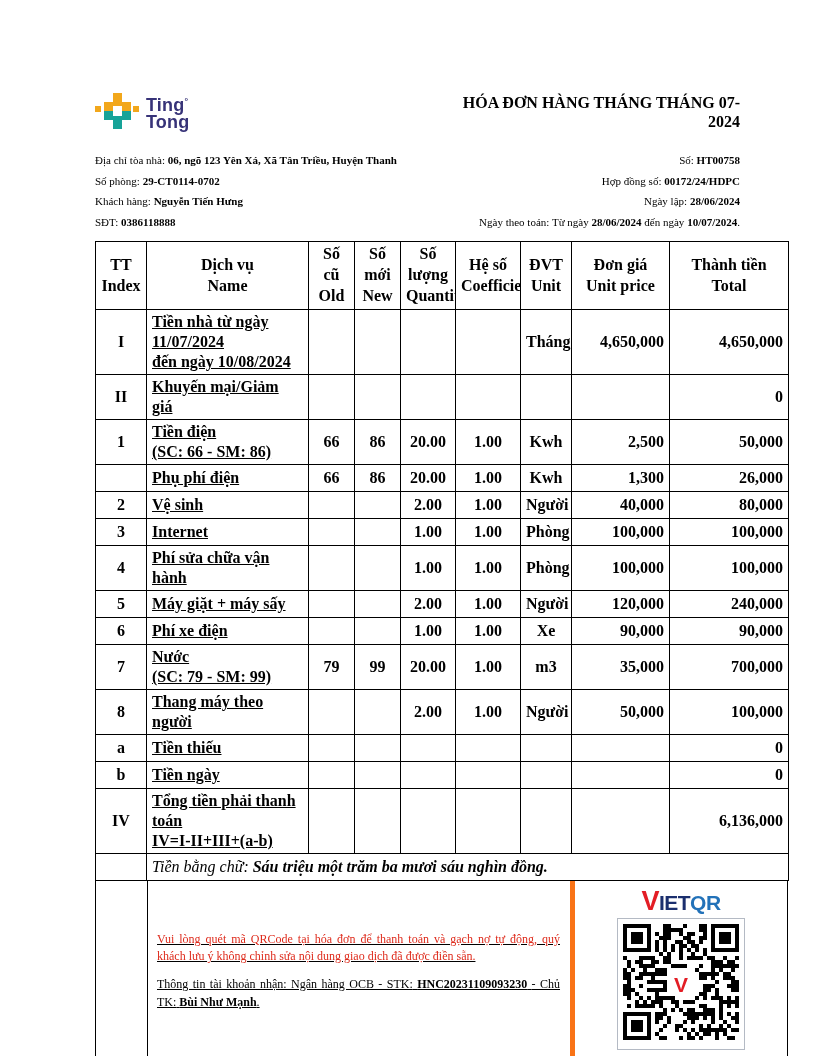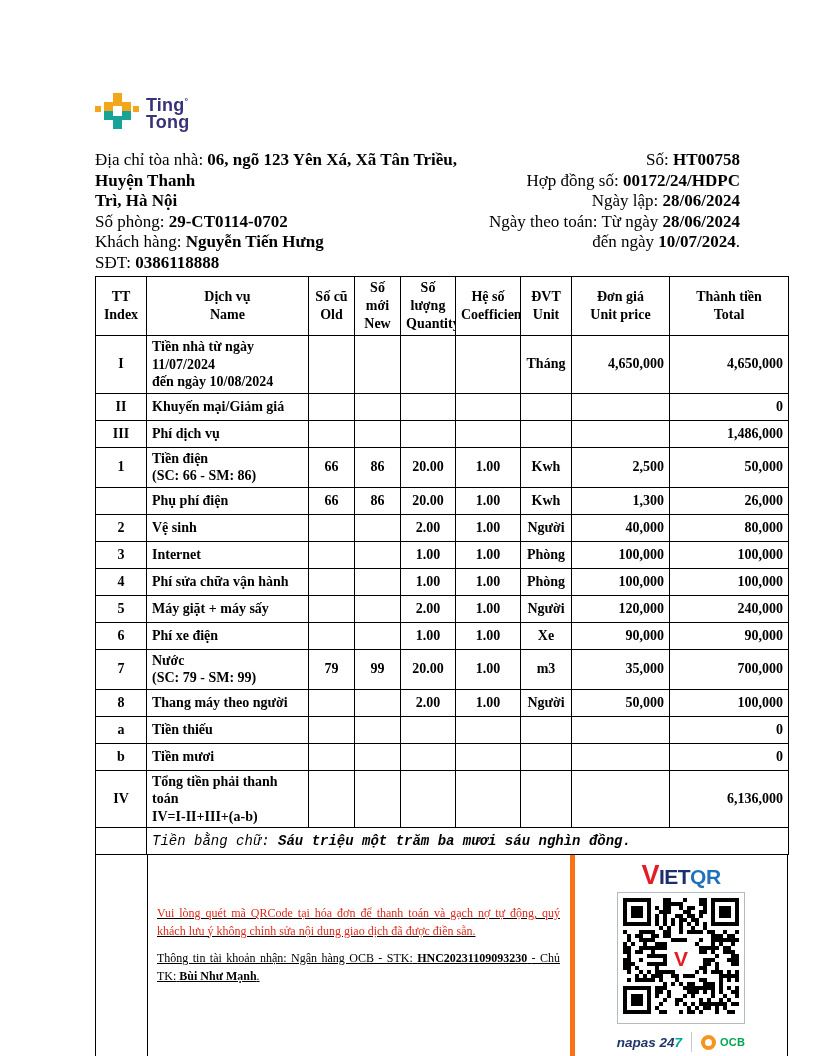--- a/index.html
+++ b/index.html
@@ -9,38 +9,38 @@
 
   
   .header{display:flex;justify-content:space-between;align-items:flex-start;}
   .logo{display:flex;gap:7px;align-items:flex-start;}
   .logo-text{font-family:"Liberation Sans",sans-serif;font-weight:bold;color:#373378;
              font-size:18px;line-height:0.95;letter-spacing:0.2px;margin-top:4px;}
   .logo-text .reg{font-size:9px;vertical-align:super;}
   .title{width:340px;text-align:right;padding-right:48px;font-weight:bold;font-size:16px;line-height:1.2;}
 
   
-  .info{display:flex;justify-content:space-between;margin-top:13px;font-size:17px;}
+  .info{display:flex;justify-content:space-between;margin-top:13px;font-size:11px;}
   .info-left{width:372px;}
   .info-right{flex:1;text-align:right;padding-right:48px;}
   .iline{line-height:20.6px;}
   .iline b{font-weight:bold;}
 
   
-  table.inv{width:693px;margin-top:2px;border-collapse:collapse;table-layout:fixed;
-            font-size:14px;font-weight:bold;}
+  table.inv{width:693px;margin-top:9px;border-collapse:collapse;table-layout:fixed;
+            font-size:16px;font-weight:bold;}
   table.inv th,table.inv td{border:1px solid #000;padding:2px 5px;vertical-align:middle;
             overflow:hidden;}
   table.inv th{height:34px;text-align:center;line-height:1.3;font-weight:bold;}
   table.inv td{height:22px;}
   td.c-tt{text-align:center;}
-  td.c-name{text-align:left;padding-left:7px;line-height:1.25;}
+  td.c-name{text-align:left;padding-left:7px;line-height:1.25;text-decoration:underline;}
   td.c-mid{text-align:center;}
   td.c-num{text-align:right;padding-right:6px;}
-  tr.words-row td{height:22px;font-weight:normal;font-family:Liberation Mono, monospace;}
+  tr.words-row td{height:22px;font-weight:normal;}
   tr.words-row i b{font-weight:bold;}
 
   
   .bottom{box-sizing:border-box;width:693px;height:202px;display:flex;
           border:1px solid #000;border-top:0;}
   .b-left{box-sizing:border-box;width:52px;border-right:1px solid #000;}
   .b-text{box-sizing:border-box;width:427px;border-right:5px solid #f97316;
           padding:50px 10px 0 9px;font-size:12px;text-decoration:underline;}
   .red-note{margin:0;color:#de2a1b;text-align:justify;line-height:1.45;}
   .account{margin:9px 0 0 0;text-align:justify;line-height:1.5;}
@@ -83,26 +83,29 @@
           <rect x="9" y="18" width="9" height="9" fill="#17A398"></rect>
           <rect x="27" y="18" width="9" height="9" fill="#17A398"></rect>
           <rect x="18" y="23" width="9" height="4" fill="#17A398"></rect>
           <rect x="18" y="27" width="9" height="9" fill="#17A398"></rect>
         </svg>
         <div class="logo-text">
           <div><span>Ting</span><span class="reg">°</span></div>
           <div>Tong</div>
         </div>
       </div>
+      <div class="title">
+        <div>HÓA ĐƠN HÀNG THÁNG THÁNG 07-</div>
+        <div>2024</div>
+      </div>
     </div>
 
     <div class="info">
       <div class="info-left">
         <div class="iline"><span>Địa chỉ tòa nhà:</span> <b>06, ngõ 123 Yên Xá, Xã Tân Triều, Huyện Thanh</b></div>
-        <div class="iline"><b>Trì, Hà Nội</b></div>
         <div class="iline"><span>Số phòng:</span> <b>29-CT0114-0702</b></div>
         <div class="iline"><span>Khách hàng:</span> <b>Nguyễn Tiến Hưng</b></div>
         <div class="iline"><span>SĐT:</span> <b>0386118888</b></div>
       </div>
       <div class="info-right">
         <div class="iline"><span>Số:</span> <b>HT00758</b></div>
         <div class="iline"><span>Hợp đồng số:</span> <b>00172/24/HDPC</b></div>
         <div class="iline"><span>Ngày lập:</span> <b>28/06/2024</b></div>
         <div class="iline"><span>Ngày theo toán: Từ ngày</span> <b>28/06/2024</b> <span>đến ngày</span> <b>10/07/2024</b><span>.</span></div>
       </div>
@@ -182,33 +185,20 @@
             </td>
             <td class="c-mid"></td>
             <td class="c-mid"></td>
             <td class="c-mid"></td>
             <td class="c-mid"></td>
             <td class="c-mid"></td>
             <td class="c-num"></td>
             <td class="c-num">0</td>
           </tr>
           <tr>
-            <td class="c-tt">III</td>
-            <td class="c-name">
-              <div>Phí dịch vụ</div>
-            </td>
-            <td class="c-mid"></td>
-            <td class="c-mid"></td>
-            <td class="c-mid"></td>
-            <td class="c-mid"></td>
-            <td class="c-mid"></td>
-            <td class="c-num"></td>
-            <td class="c-num">1,486,000</td>
-          </tr>
-          <tr>
             <td class="c-tt">1</td>
             <td class="c-name">
               <div>Tiền điện</div>
               <div>(SC: 66 - SM: 86)</div>
             </td>
             <td class="c-mid">66</td>
             <td class="c-mid">86</td>
             <td class="c-mid">20.00</td>
             <td class="c-mid">1.00</td>
             <td class="c-mid">Kwh</td>
@@ -329,21 +319,21 @@
             <td class="c-mid"></td>
             <td class="c-mid"></td>
             <td class="c-mid"></td>
             <td class="c-mid"></td>
             <td class="c-num"></td>
             <td class="c-num">0</td>
           </tr>
           <tr>
             <td class="c-tt">b</td>
             <td class="c-name">
-              <div>Tiền mươi</div>
+              <div>Tiền ngày</div>
             </td>
             <td class="c-mid"></td>
             <td class="c-mid"></td>
             <td class="c-mid"></td>
             <td class="c-mid"></td>
             <td class="c-mid"></td>
             <td class="c-num"></td>
             <td class="c-num">0</td>
           </tr>
           <tr>

